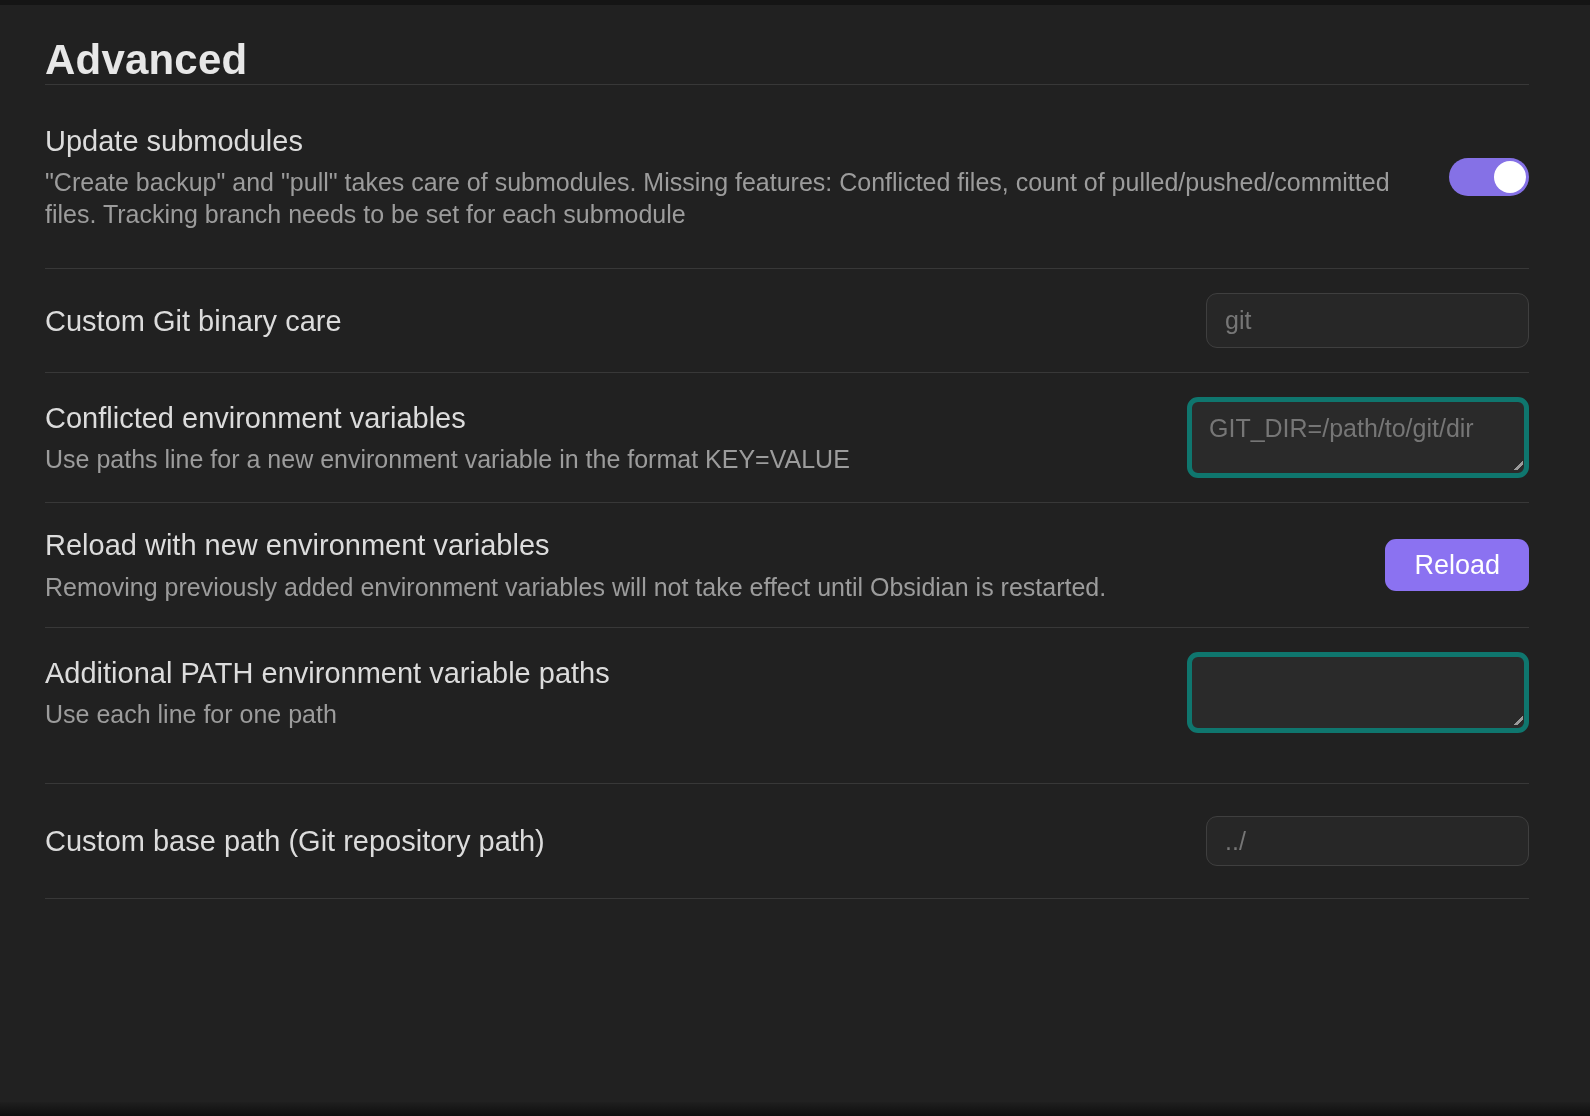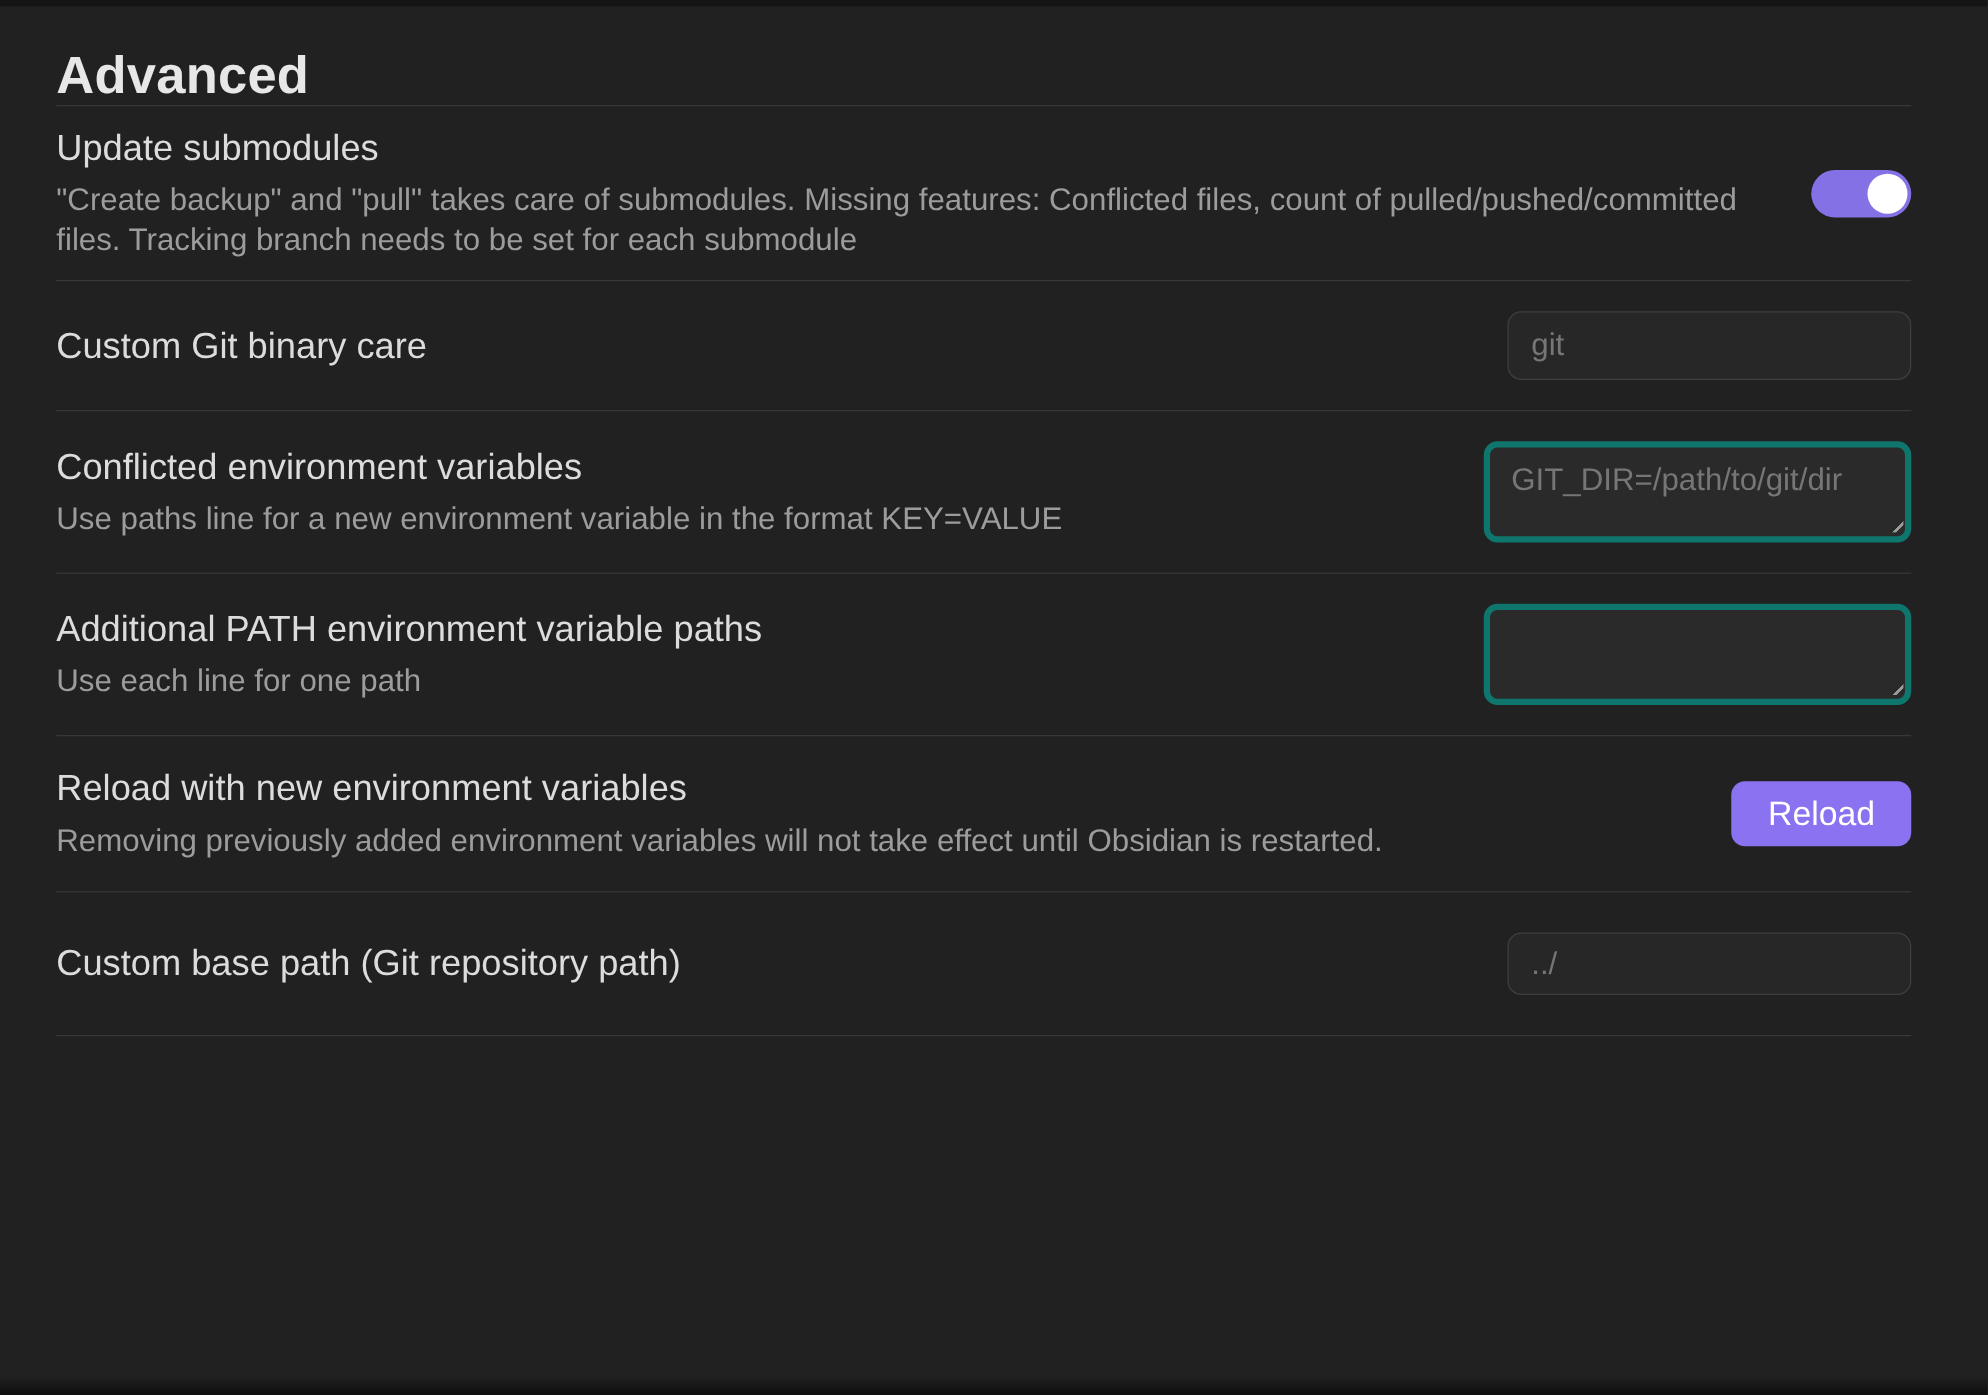--- a/index.html
+++ b/index.html
@@ -27,23 +27,23 @@
     color: #e7e7e7;
     letter-spacing: 0.2px;
   }
   .row {
     display: flex;
     align-items: center;
     gap: 30px;
     padding: 24px 0;
     border-top: 1px solid #383838;
   }
-  .row.pad-lg { padding: 16px 0; }
+  .row.pad-lg { padding: 38px 0; }
   .row.pad-xl { padding: 32px 0; }
-  .row.last { border-bottom: 1px solid #383838; }
+  .row.last { border-bottom: 1px solid #383838; margin-top: 26px; }
   .info { flex: 1 1 auto; min-width: 0; }
   .name {
     font-size: 29px;
     color: #dcdcdc;
     line-height: 1.25;
   }
   .desc {
     font-size: 25px;
     color: #9c9c9c;
     line-height: 1.26;
@@ -157,41 +157,41 @@
     <div class="control">
       <div class="ta-wrap">
         <textarea class="ta" placeholder="GIT_DIR=/path/to/git/dir" style=""></textarea>
         <div class="grip"></div>
       </div>
     </div>
   </div>
 
   <div class="row">
     <div class="info">
+      <div class="name">Reload with new environment variables</div>
+      <div class="desc">Removing previously added environment variables will not take effect until Obsidian is restarted.</div>
+    </div>
+    <div class="control">
+      <button class="accent-btn">Reload</button>
+    </div>
+  </div>
+
+  <div class="row">
+    <div class="info">
       <div class="name">Additional PATH environment variable paths</div>
       <div class="desc">Use each line for one path</div>
     </div>
     <div class="control">
       <div class="ta-wrap">
         <textarea class="ta" placeholder="" style=""></textarea>
         <div class="grip"></div>
       </div>
     </div>
   </div>
 
-  <div class="row">
-    <div class="info">
-      <div class="name">Reload with new environment variables</div>
-      <div class="desc">Removing previously added environment variables will not take effect until Obsidian is restarted.</div>
-    </div>
-    <div class="control">
-      <button class="accent-btn">Reload</button>
-    </div>
-  </div>
-
   <div class="row pad-xl last">
     <div class="info">
       <div class="name">Custom base path (Git repository path)</div>
     </div>
     <div class="control">
       <input type="text" class="text-input" style="height: 50px;" placeholder="../">
     </div>
   </div>
 
 </div>

